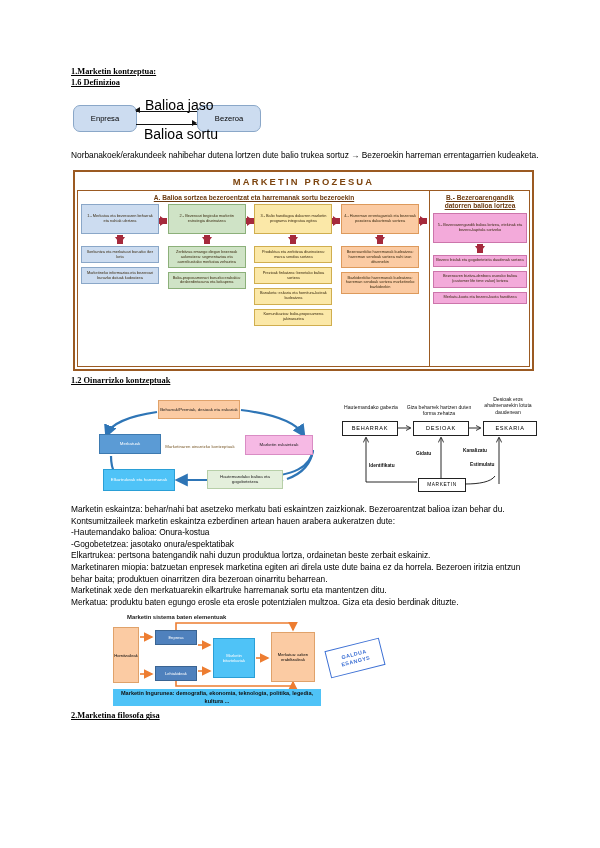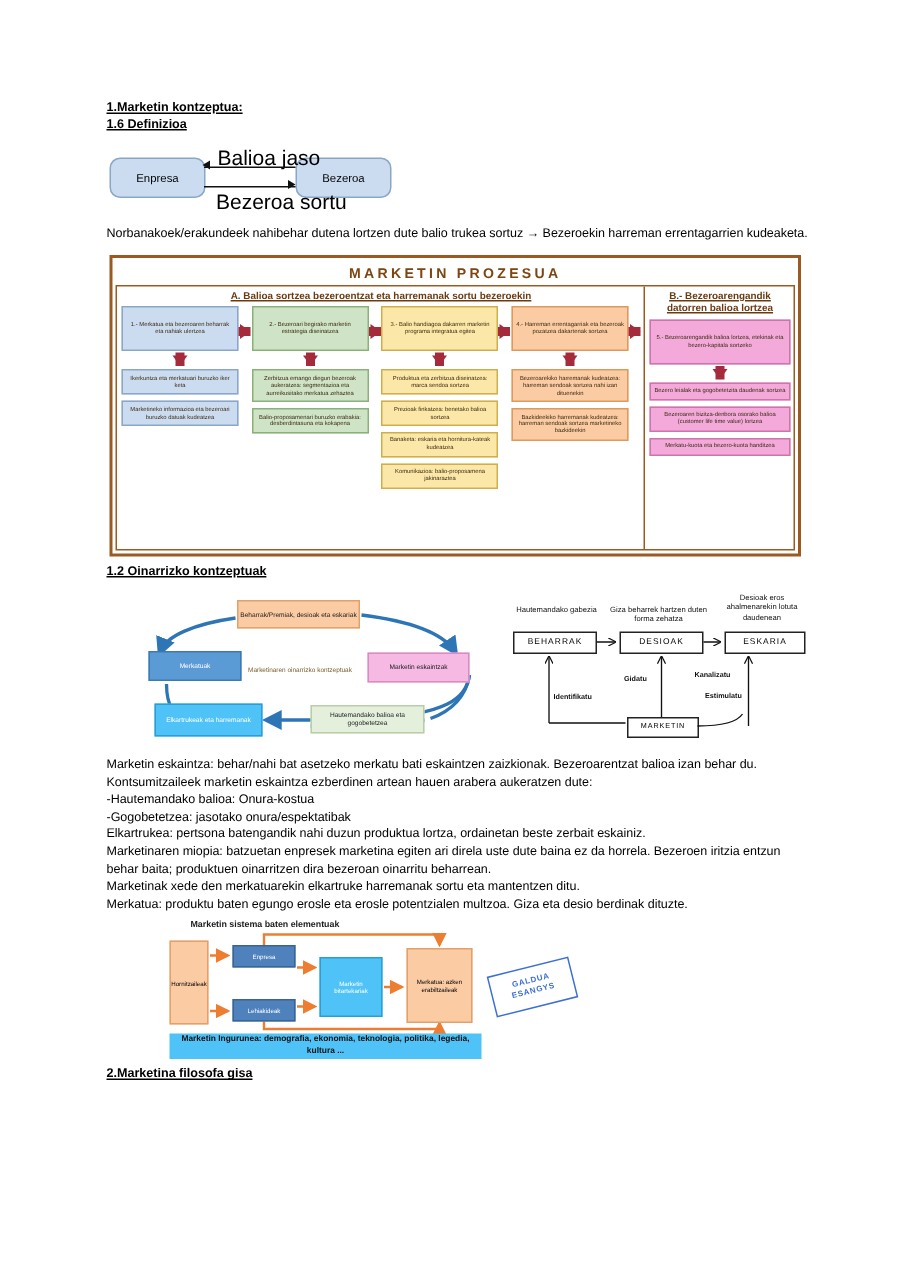--- a/index.html
+++ b/index.html
@@ -37,20 +37,21 @@
     text-decoration: underline;
     letter-spacing: -0.05px;
     white-space: nowrap;
   }
   .h-sub {
     font-size: 8.4px;
     line-height: 11.3px;
     font-weight: bold;
     text-decoration: underline;
     white-space: nowrap;
+    font-family: Liberation Serif, serif;
   }
 
   
   .para {
     font-size: 8.35px;
     line-height: 11.6px;
     letter-spacing: -0.02px;
   }
 
   
@@ -361,21 +362,21 @@
 <div class="page">
   <div class="content">
 
     <div class="h-sub">1.Marketin kontzeptua:</div>
     <div class="h-sub">1.6 Definizioa</div>
 
     <div class="d1">
       <div class="rbox b-left">Enpresa</div>
       <div class="rbox b-right">Bezeroa</div>
       <div class="lbl lbl-top">Balioa jaso</div>
-      <div class="lbl lbl-bot">Bezeroa sortu</div>
+      <div class="lbl lbl-bot">Balioa sortu</div>
       <div class="ln ln-top"></div>
       <div class="ln ln-bot"></div>
       <div class="arw arw-l"></div>
       <div class="arw arw-r"></div>
     </div>
 
     <div class="para" style="margin-top:11px;">Norbanakoek/erakundeek nahibehar dutena lortzen dute balio trukea sortuz → Bezeroekin harreman errentagarrien kudeaketa.</div>
 
     <div class="mp">
       <div class="mp-title">MARKETIN PROZESUA</div>

